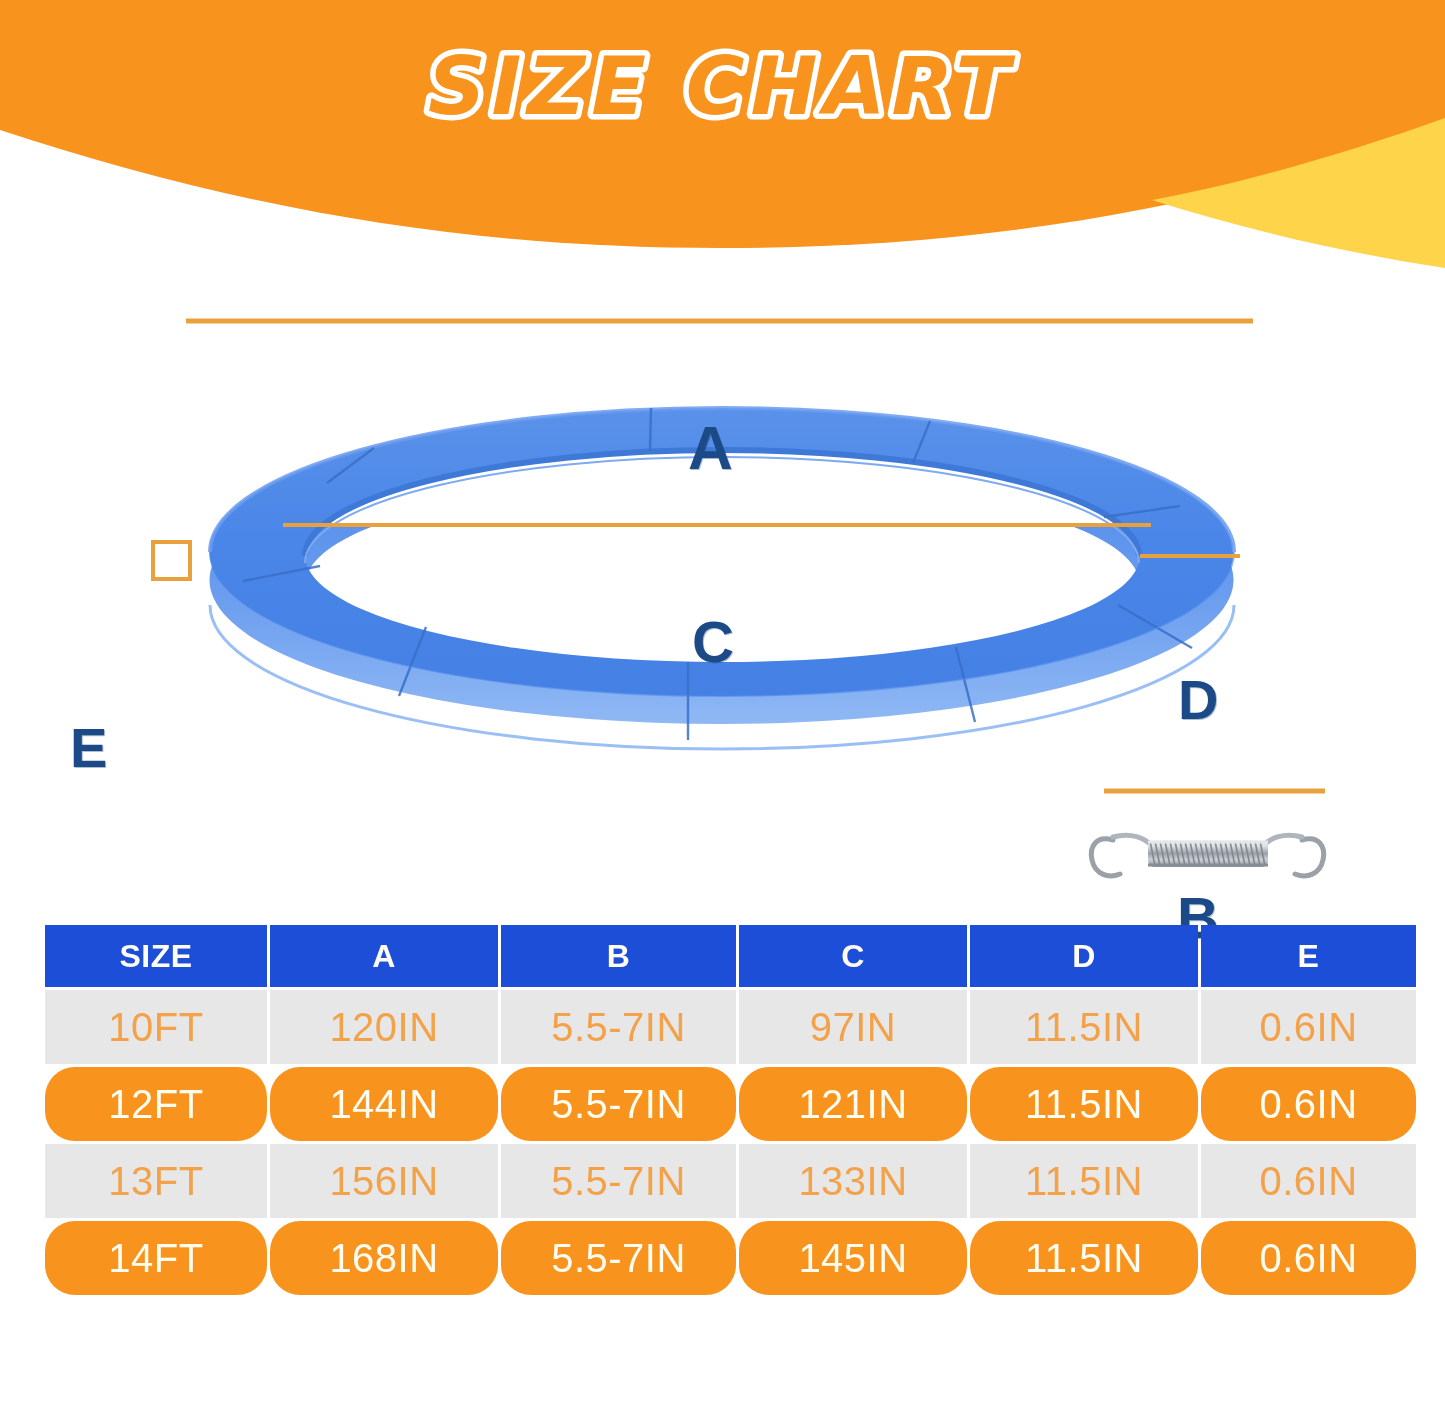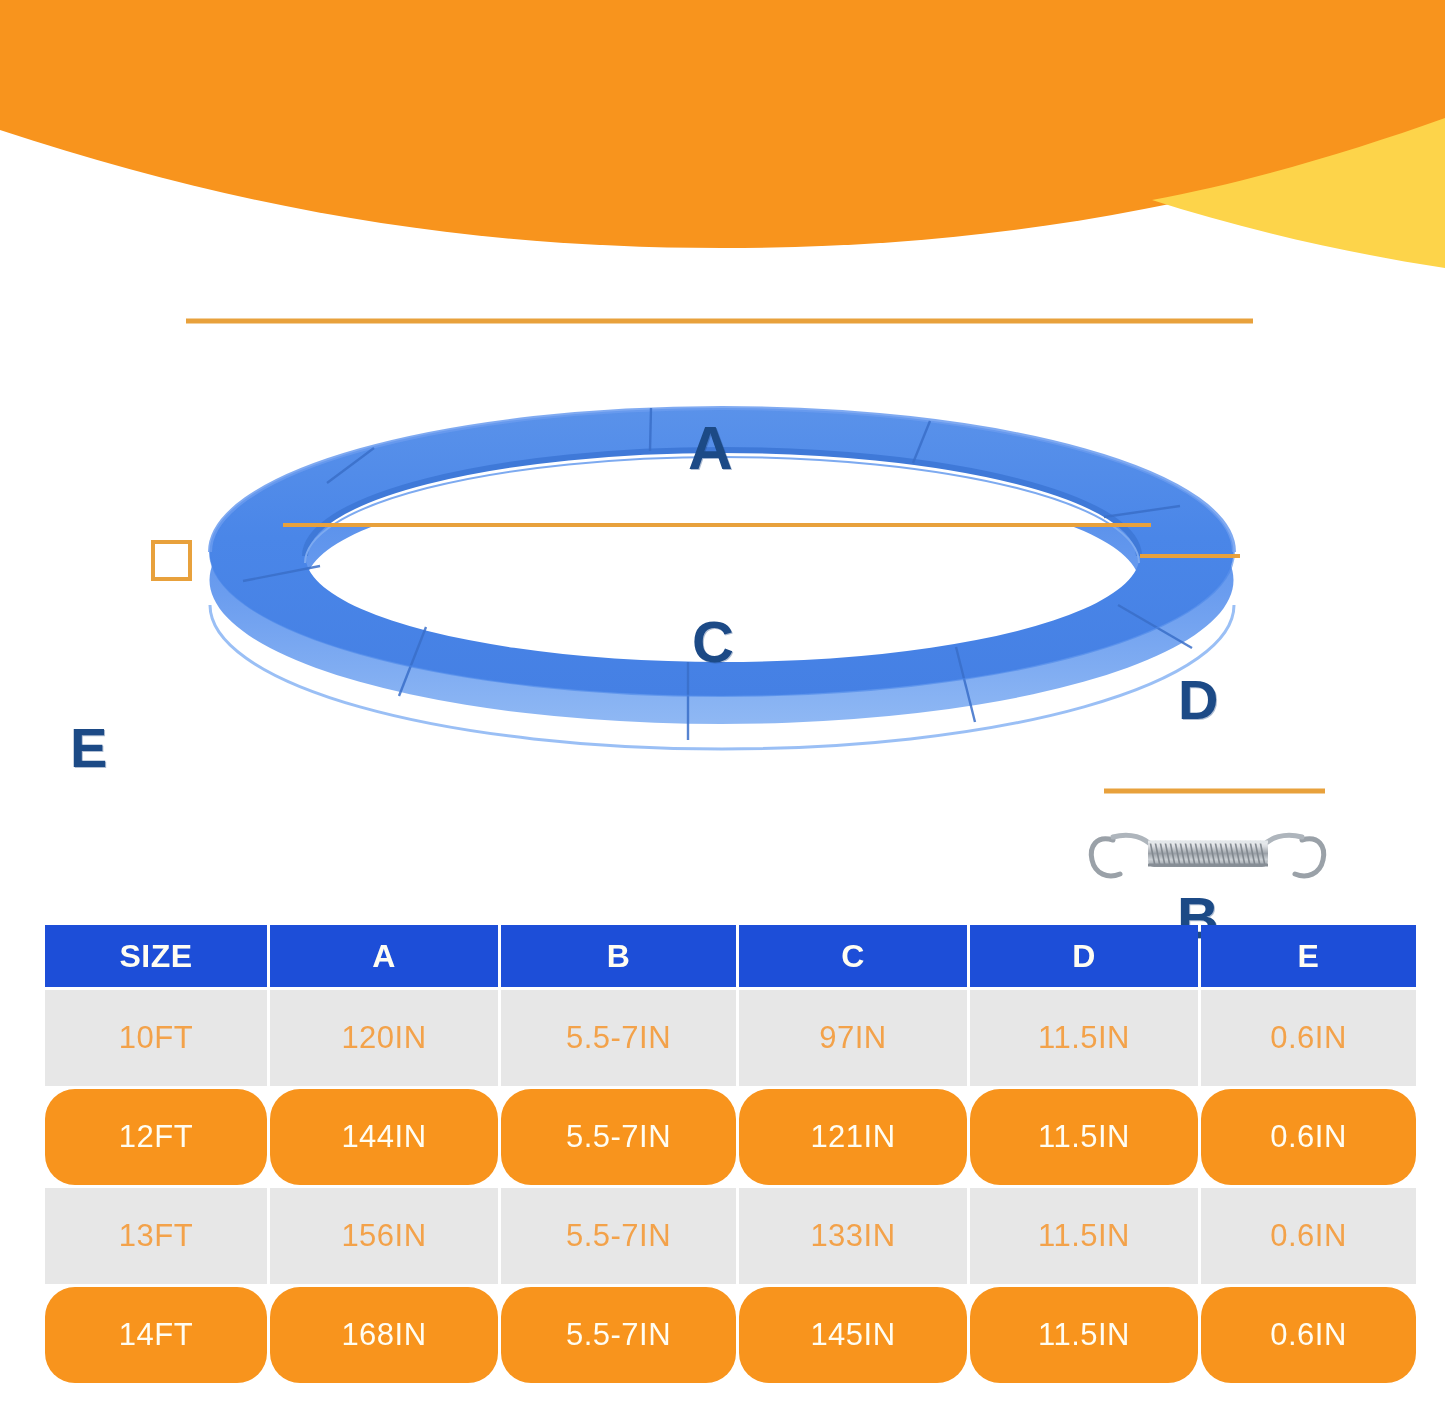--- a/index.html
+++ b/index.html
@@ -68,24 +68,24 @@
     width: 1362px;
   }
   table.sizetable {
     border-collapse: separate;
     border-spacing: 3px 3px;
     width: 1362px;
     table-layout: fixed;
   }
   table.sizetable th,
   table.sizetable td {
-    height: 96px;
+    height: 74px;
     text-align: center;
     vertical-align: middle;
-    font-size: 31px;
+    font-size: 40px;
     letter-spacing: 0.5px;
     white-space: nowrap;
   }
   table.sizetable col.c-size { width: 222px; }
   table.sizetable col.c-a    { width: 228px; }
   table.sizetable col.c-b    { width: 235px; }
   table.sizetable col.c-c    { width: 228px; }
   table.sizetable col.c-d    { width: 228px; }
   table.sizetable col.c-e    { width: 215px; }
 
@@ -126,20 +126,25 @@
                C464,248 244,210 0,130 Z" fill="#f8941d"></path>
 
       <path d="M1445,118 L1445,268
                C1340,252 1240,228 1152,200
                C1245,183 1350,152 1445,118 Z" fill="#fdd44a"></path>
 
       <path d="M1445,108 C1330,158 1140,205 900,228
                C1120,212 1300,178 1445,132 Z" fill="#ffffff" opacity="0"></path>
     </svg>
 
+    <div class="banner-title-wrap">
+      <svg viewBox="0 0 1445 110" xmlns="http://www.w3.org/2000/svg">
+        <text id="title-text" x="722" y="84" text-anchor="middle" font-family="DejaVu Sans, sans-serif" font-size="80" font-weight="bold" font-style="italic" letter-spacing="6" fill="#f8941d" stroke="#ffffff" stroke-width="11" stroke-linejoin="round" paint-order="stroke fill">SIZE CHART</text>
+      </svg>
+    </div>
   </div>
 
   <div class="diagram">
     <svg width="1445" height="720" viewBox="0 0 1445 720" xmlns="http://www.w3.org/2000/svg">
       <defs>
         <linearGradient id="padTop" x1="0" y1="0" x2="0" y2="1">
           <stop offset="0%" stop-color="#5a92ea"></stop>
           <stop offset="45%" stop-color="#4a86e8"></stop>
           <stop offset="100%" stop-color="#4580e4"></stop>
         </linearGradient>

